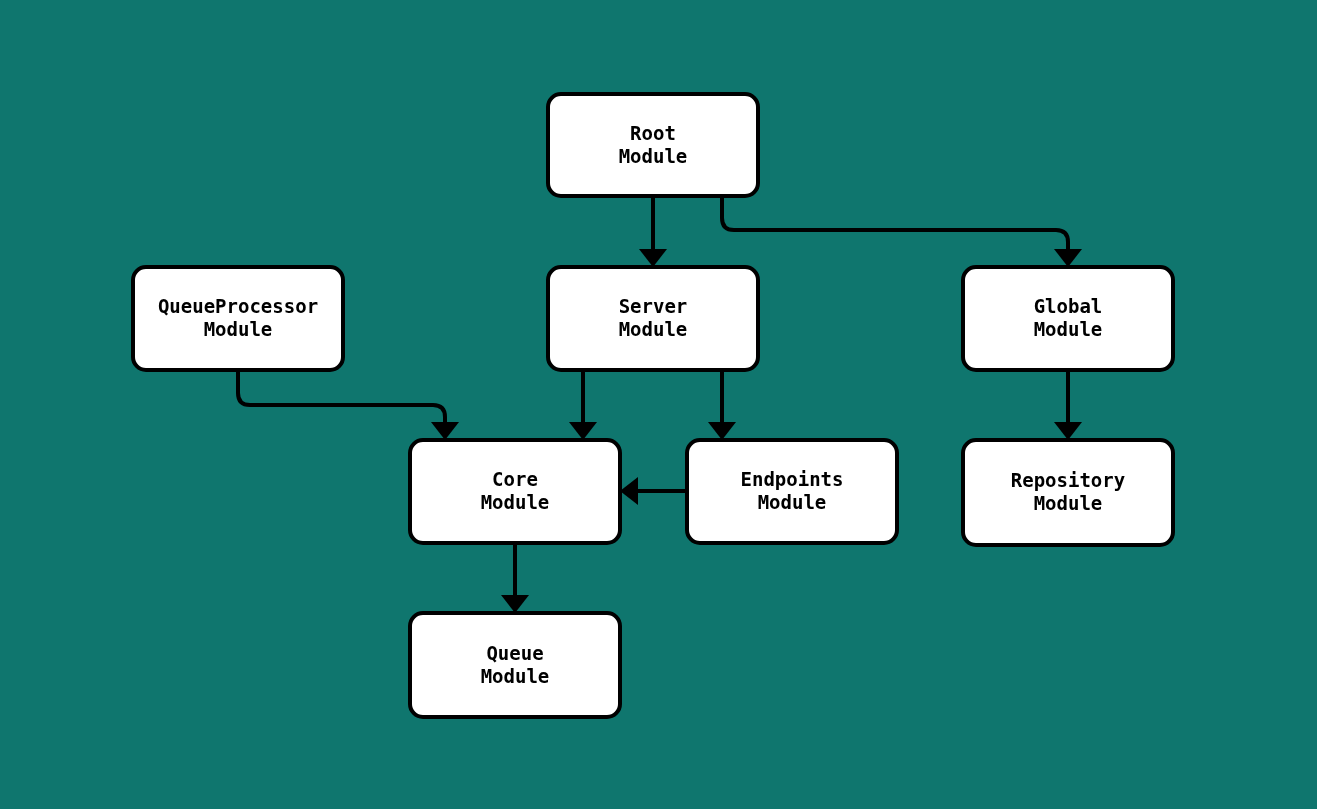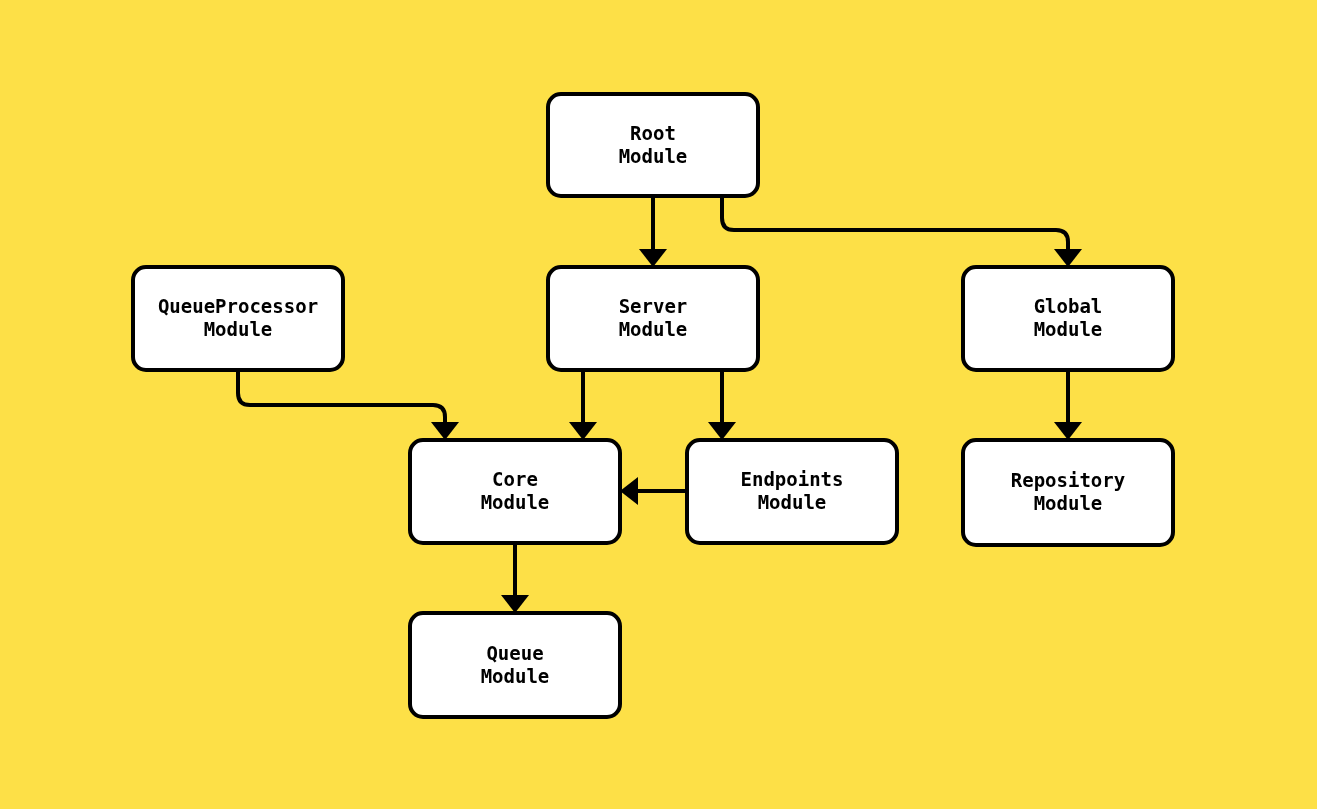--- a/index.html
+++ b/index.html
@@ -10,21 +10,21 @@
   body {
     width: 1337px;
     height: 809px;
     overflow: hidden;
     font-family: "DejaVu Sans Mono", "Liberation Mono", monospace;
   }
   #diagram-root {
     position: relative;
     width: 1317px;
     height: 809px;
-    background: #fde047;
+    background: #0f766e;
   }
   svg#flow {
     display: block;
     width: 1337px;
     height: 809px;
   }
   .node-box {
     fill: #ffffff;
     stroke: #000000;
     stroke-width: 4;

